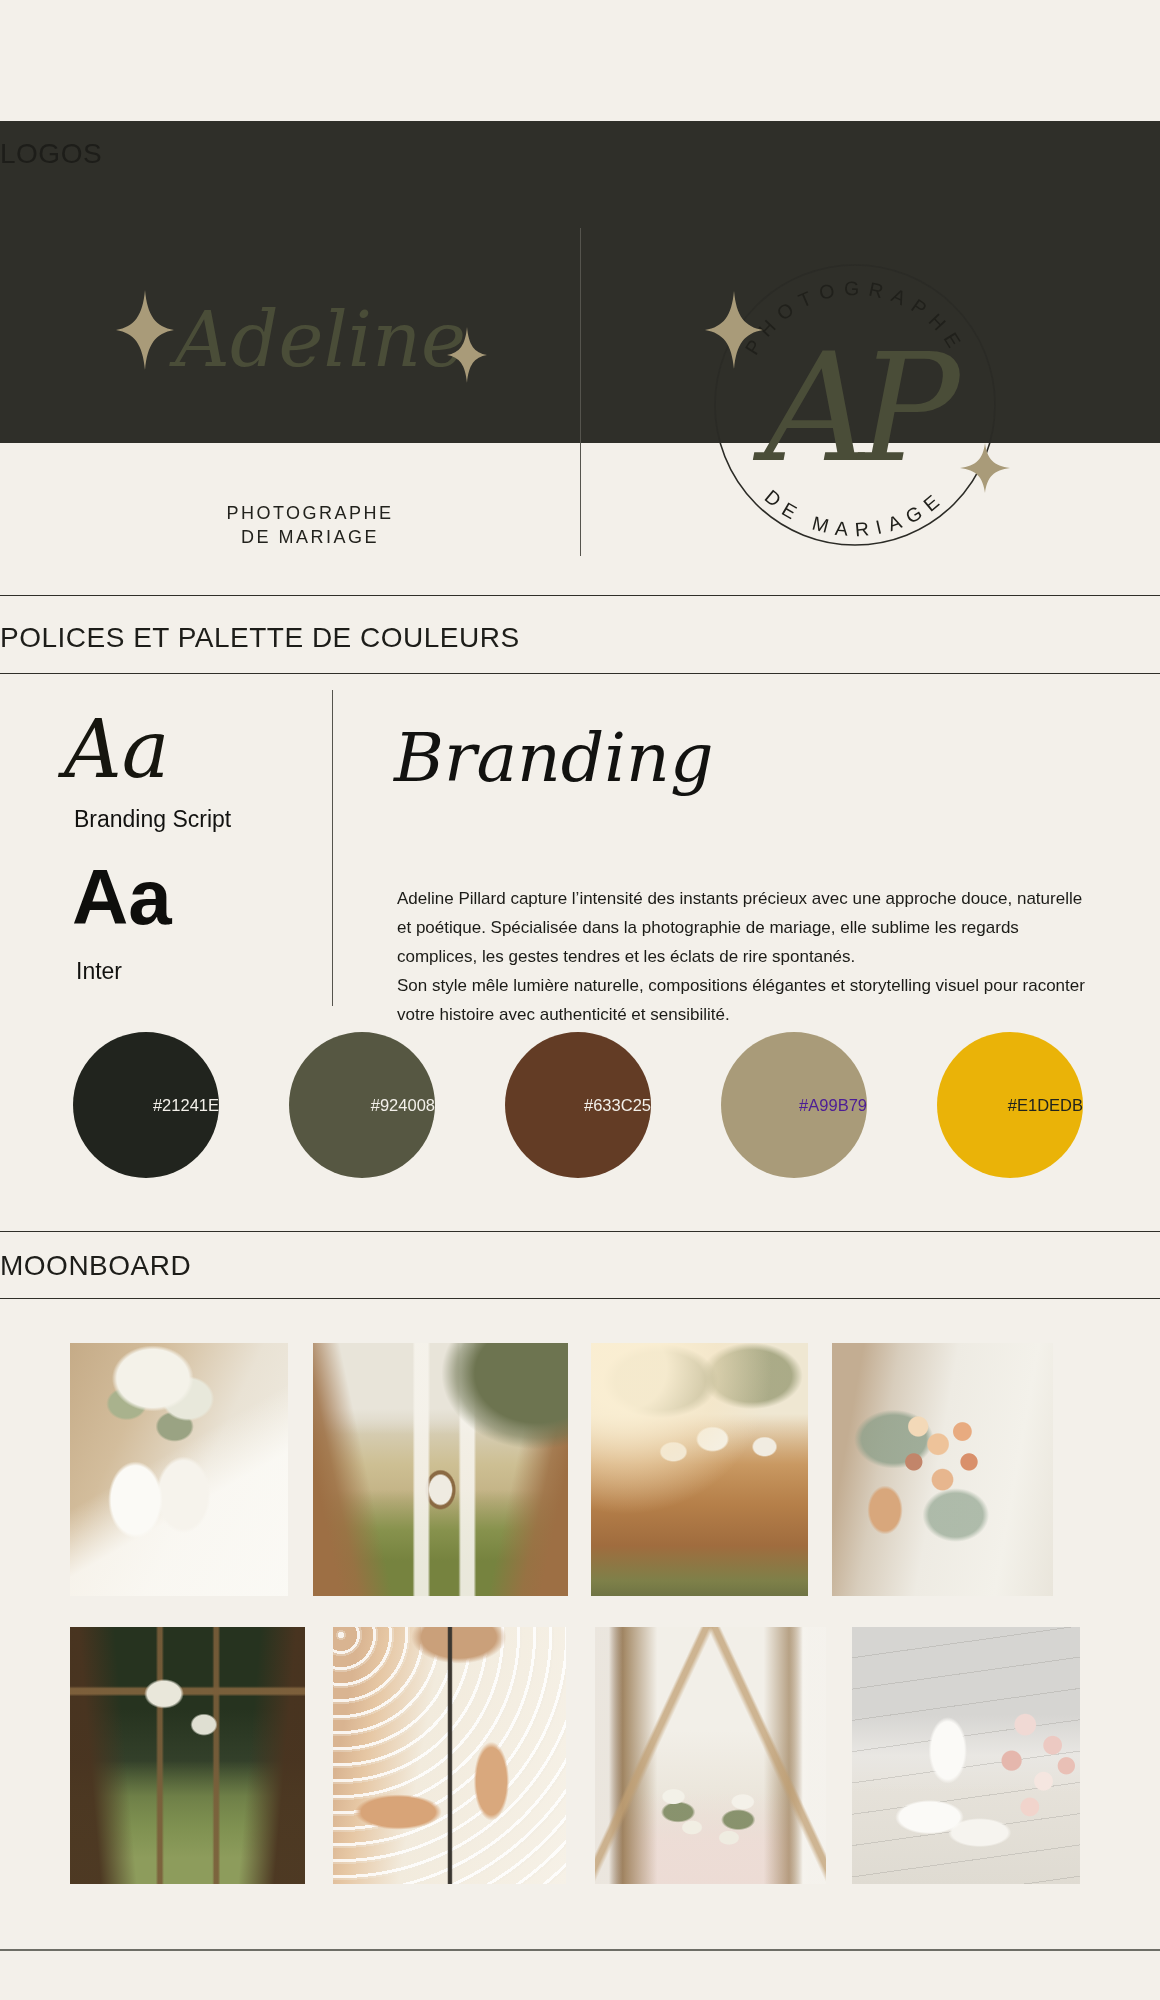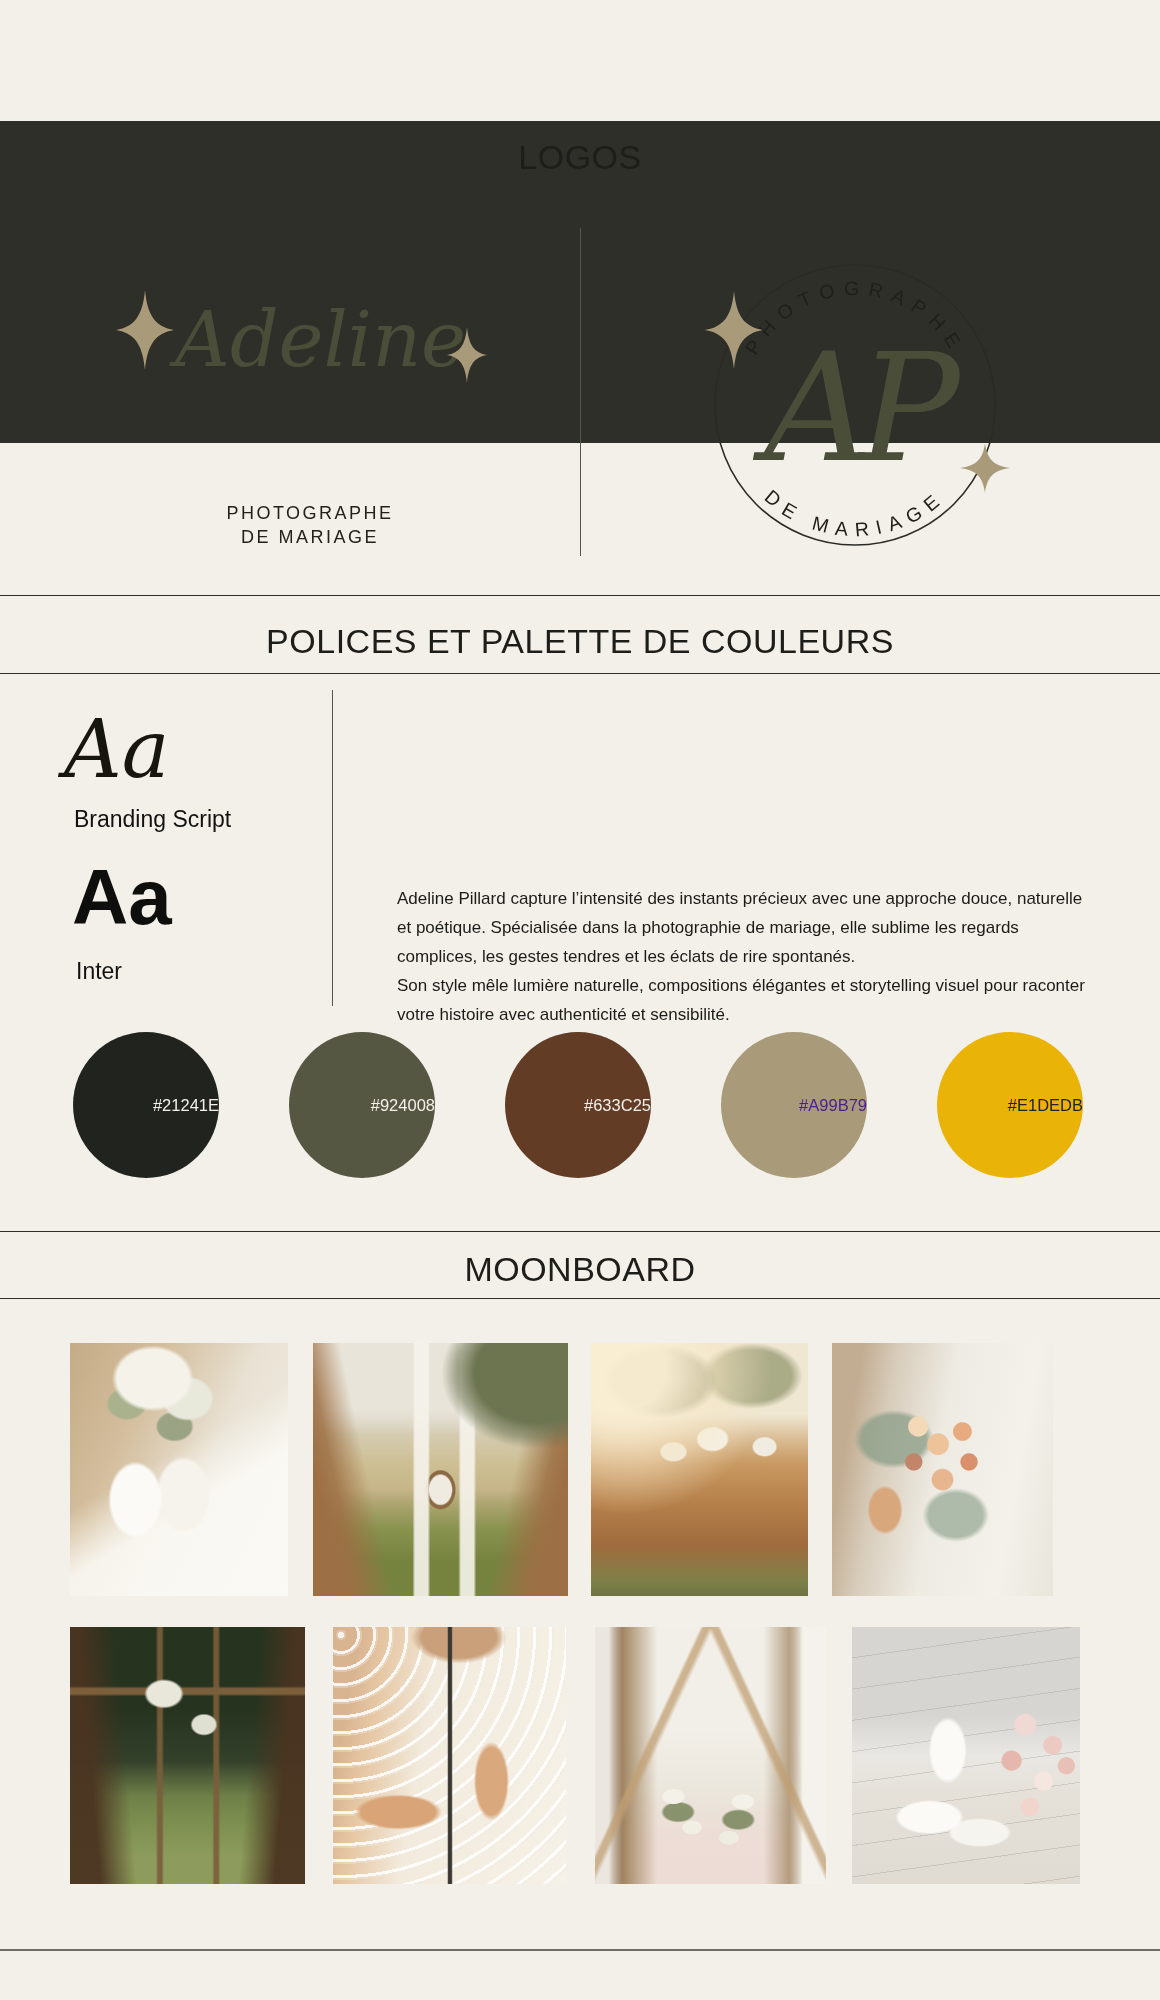--- a/index.html
+++ b/index.html
@@ -6,22 +6,22 @@
   .canvas{position:relative;width:1160px;height:2000px;background:#F3F0EA;
           font-family:"Liberation Sans",sans-serif;color:#1F1F1B;overflow:hidden;}
 
   
   .rule{position:absolute;left:0;right:0;height:1px;background:#2F2F29;}
   .rule.r1{top:121px}.rule.r2{top:186px}.rule.r3{top:595px}.rule.r4{top:673px}
   .rule.r5{top:1231px}.rule.r6{top:1298px}
   .rule.bottom{top:1949px;height:2px;background:#6D6D66;}
 
   
-  .section-title{position:absolute;left:0;width:100%;text-align:center;
-    font-size:34px;letter-spacing:.5px;color:#1D1D19;}
+  .section-title{position:absolute;left:0;width:100%;
+    font-size:28px;letter-spacing:.5px;color:#1D1D19;}
   .t-logos{top:138px}.t-typo{top:622px}.t-mood{top:1250px}
 
   
   .script{font-family:"DejaVu Serif",serif;font-style:italic;color:#4A4D38;line-height:1;}
   .logo-name1{position:absolute;left:175px;top:302px;font-size:76px;}
   .logo-name2{position:absolute;left:182px;top:388px;font-size:76px;}
   .sparkle{position:absolute;}
   .spark-a{left:116px;top:290px;width:58px;height:80px;}
   .spark-b{left:447px;top:327px;width:40px;height:56px;}
   .logo-subtitle{position:absolute;left:160px;top:501px;width:300px;text-align:center;
@@ -191,20 +191,21 @@
   <div class="section-title t-typo">POLICES ET PALETTE DE COULEURS</div>
   <div class="rule r4"></div>
 
   <div class="script aa-script">Aa</div>
   <div class="font-label fl-1">Branding Script</div>
   <div class="aa-sans">Aa</div>
   <div class="font-label fl-2">Inter</div>
 
   <div class="typo-divider"></div>
 
+  <div class="script branding-title">Branding</div>
   <div class="branding-text">Adeline Pillard capture l’intensité des instants précieux avec une approche douce, naturelle et poétique. Spécialisée dans la photographie de mariage, elle sublime les regards complices, les gestes tendres et les éclats de rire spontanés.
 Son style mêle lumière naturelle, compositions élégantes et storytelling visuel pour raconter votre histoire avec authenticité et sensibilité.</div>
 
   <div class="swatch sw-0" style="background-color: rgb(33, 36, 30); color: rgb(243, 240, 234);">
     <span>#21241E</span>
   </div>
   <div class="swatch sw-1" style="background-color: rgb(86, 87, 66); color: rgb(243, 240, 234);">
     <span>#924008</span>
   </div>
   <div class="swatch sw-2" style="background-color: rgb(99, 60, 37); color: rgb(243, 240, 234);">

